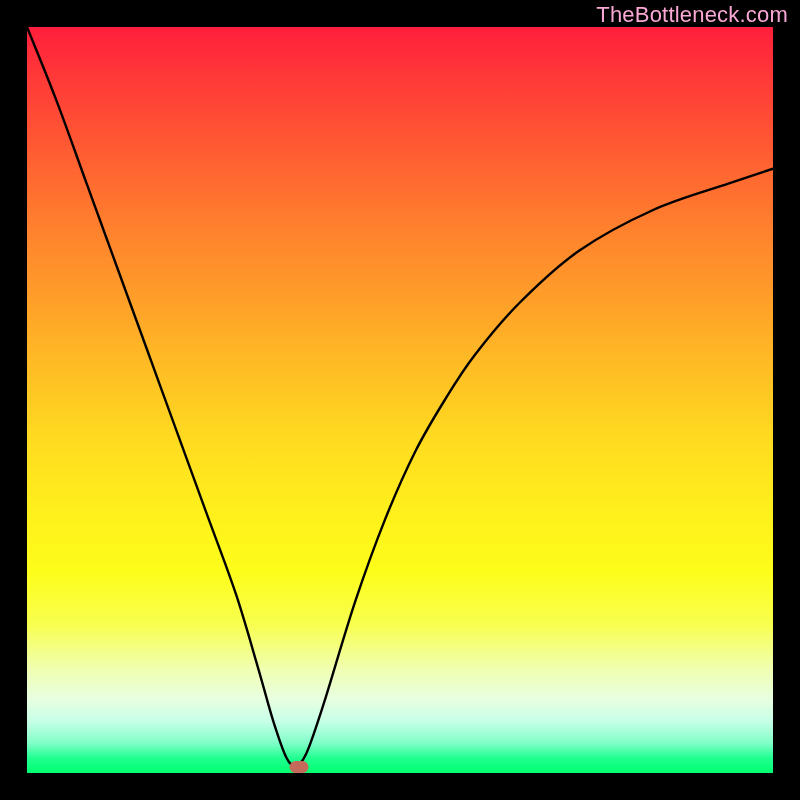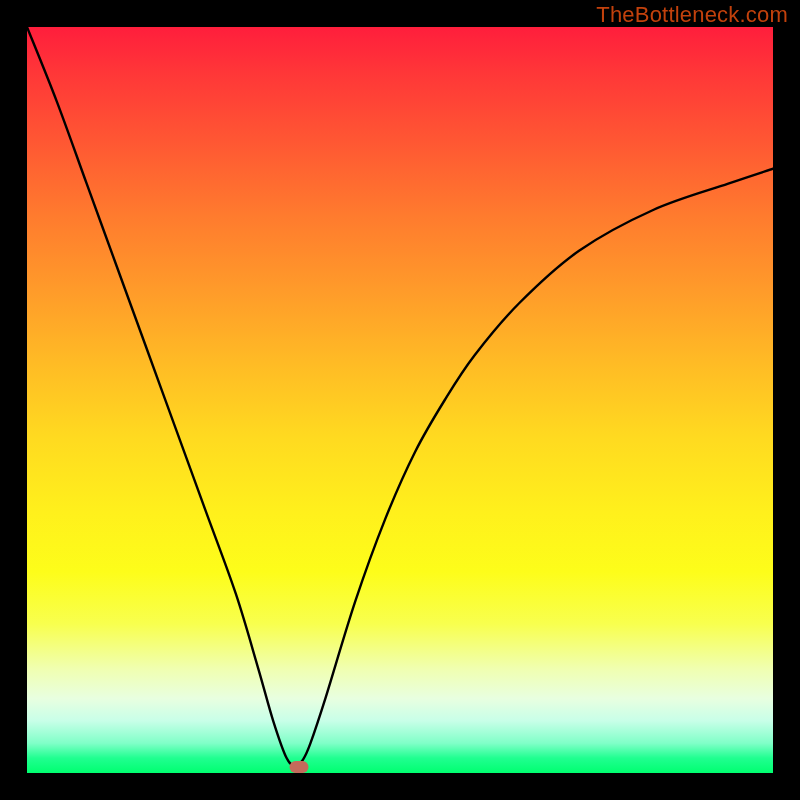--- a/index.html
+++ b/index.html
@@ -59,21 +59,21 @@
     width: 19px;
     height: 12px;
     border-radius: 7px;
     background: #c46a5b;
     transform: translate(-50%, -50%);
   }
   .watermark {
     position: absolute;
     top: 2px;
     right: 12px;
-    color: #c2410c;
+    color: #f9a8d4;
     font-size: 22px;
     font-weight: 500;
     letter-spacing: 0.2px;
   }
 </style>
 </head>
 <body>
 
 <div class="frame">
 

